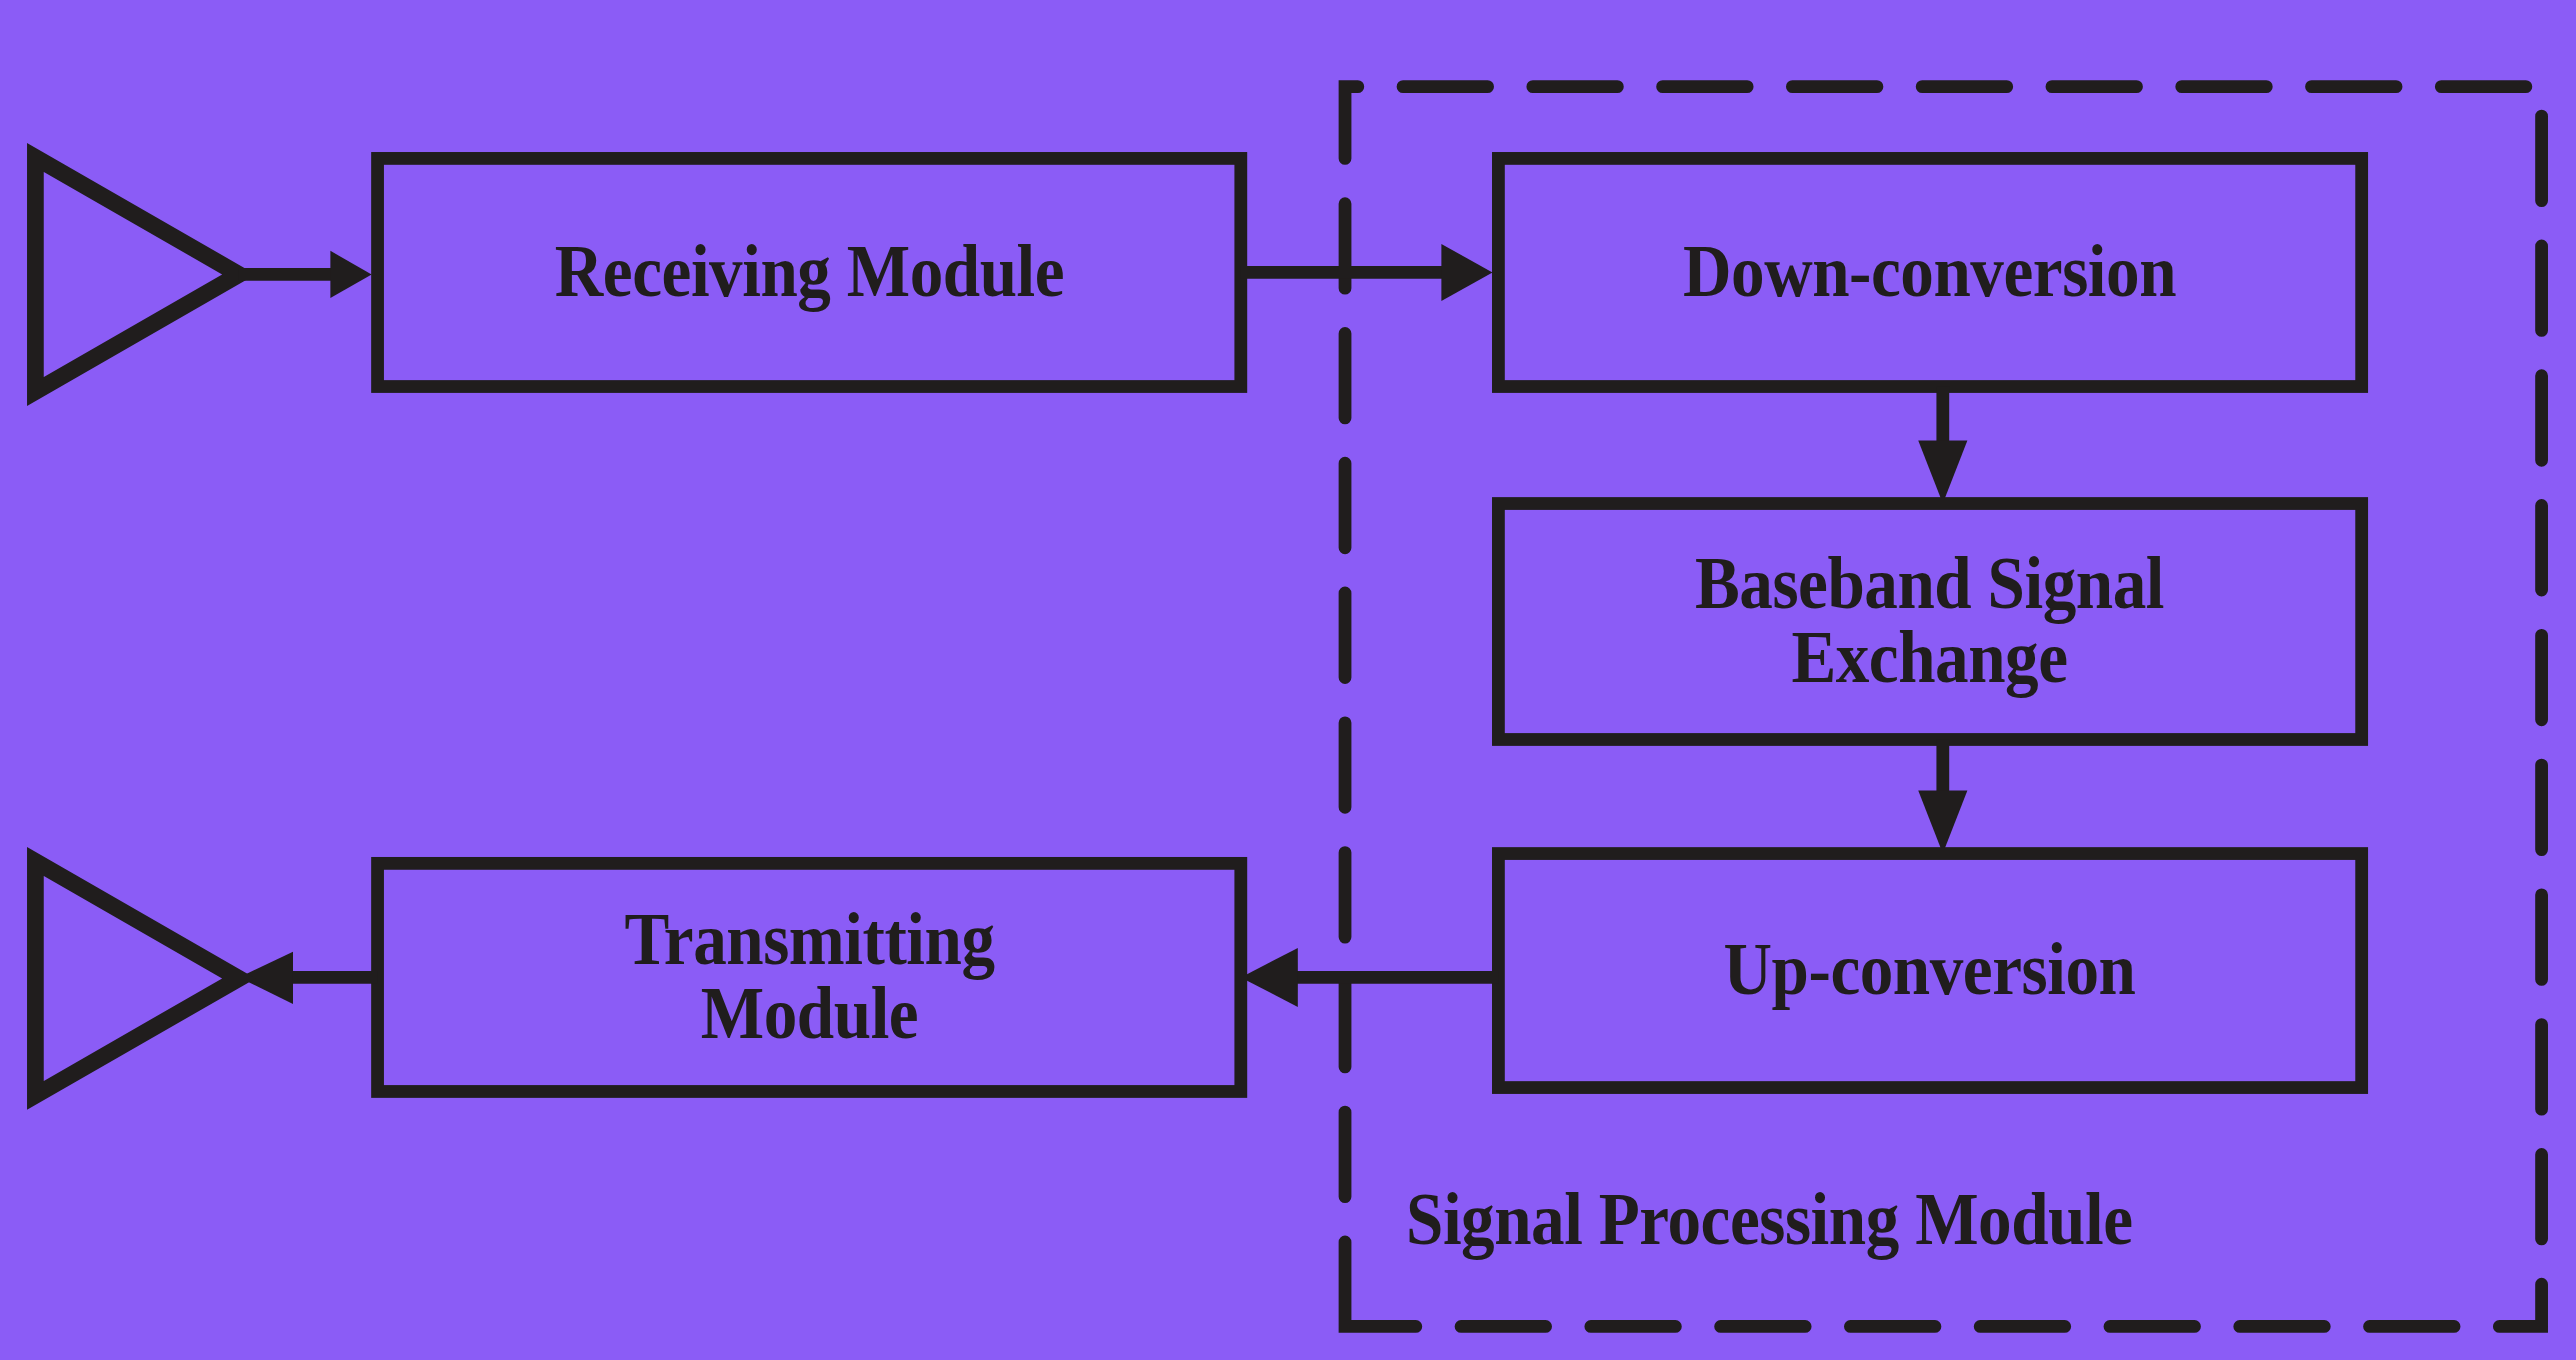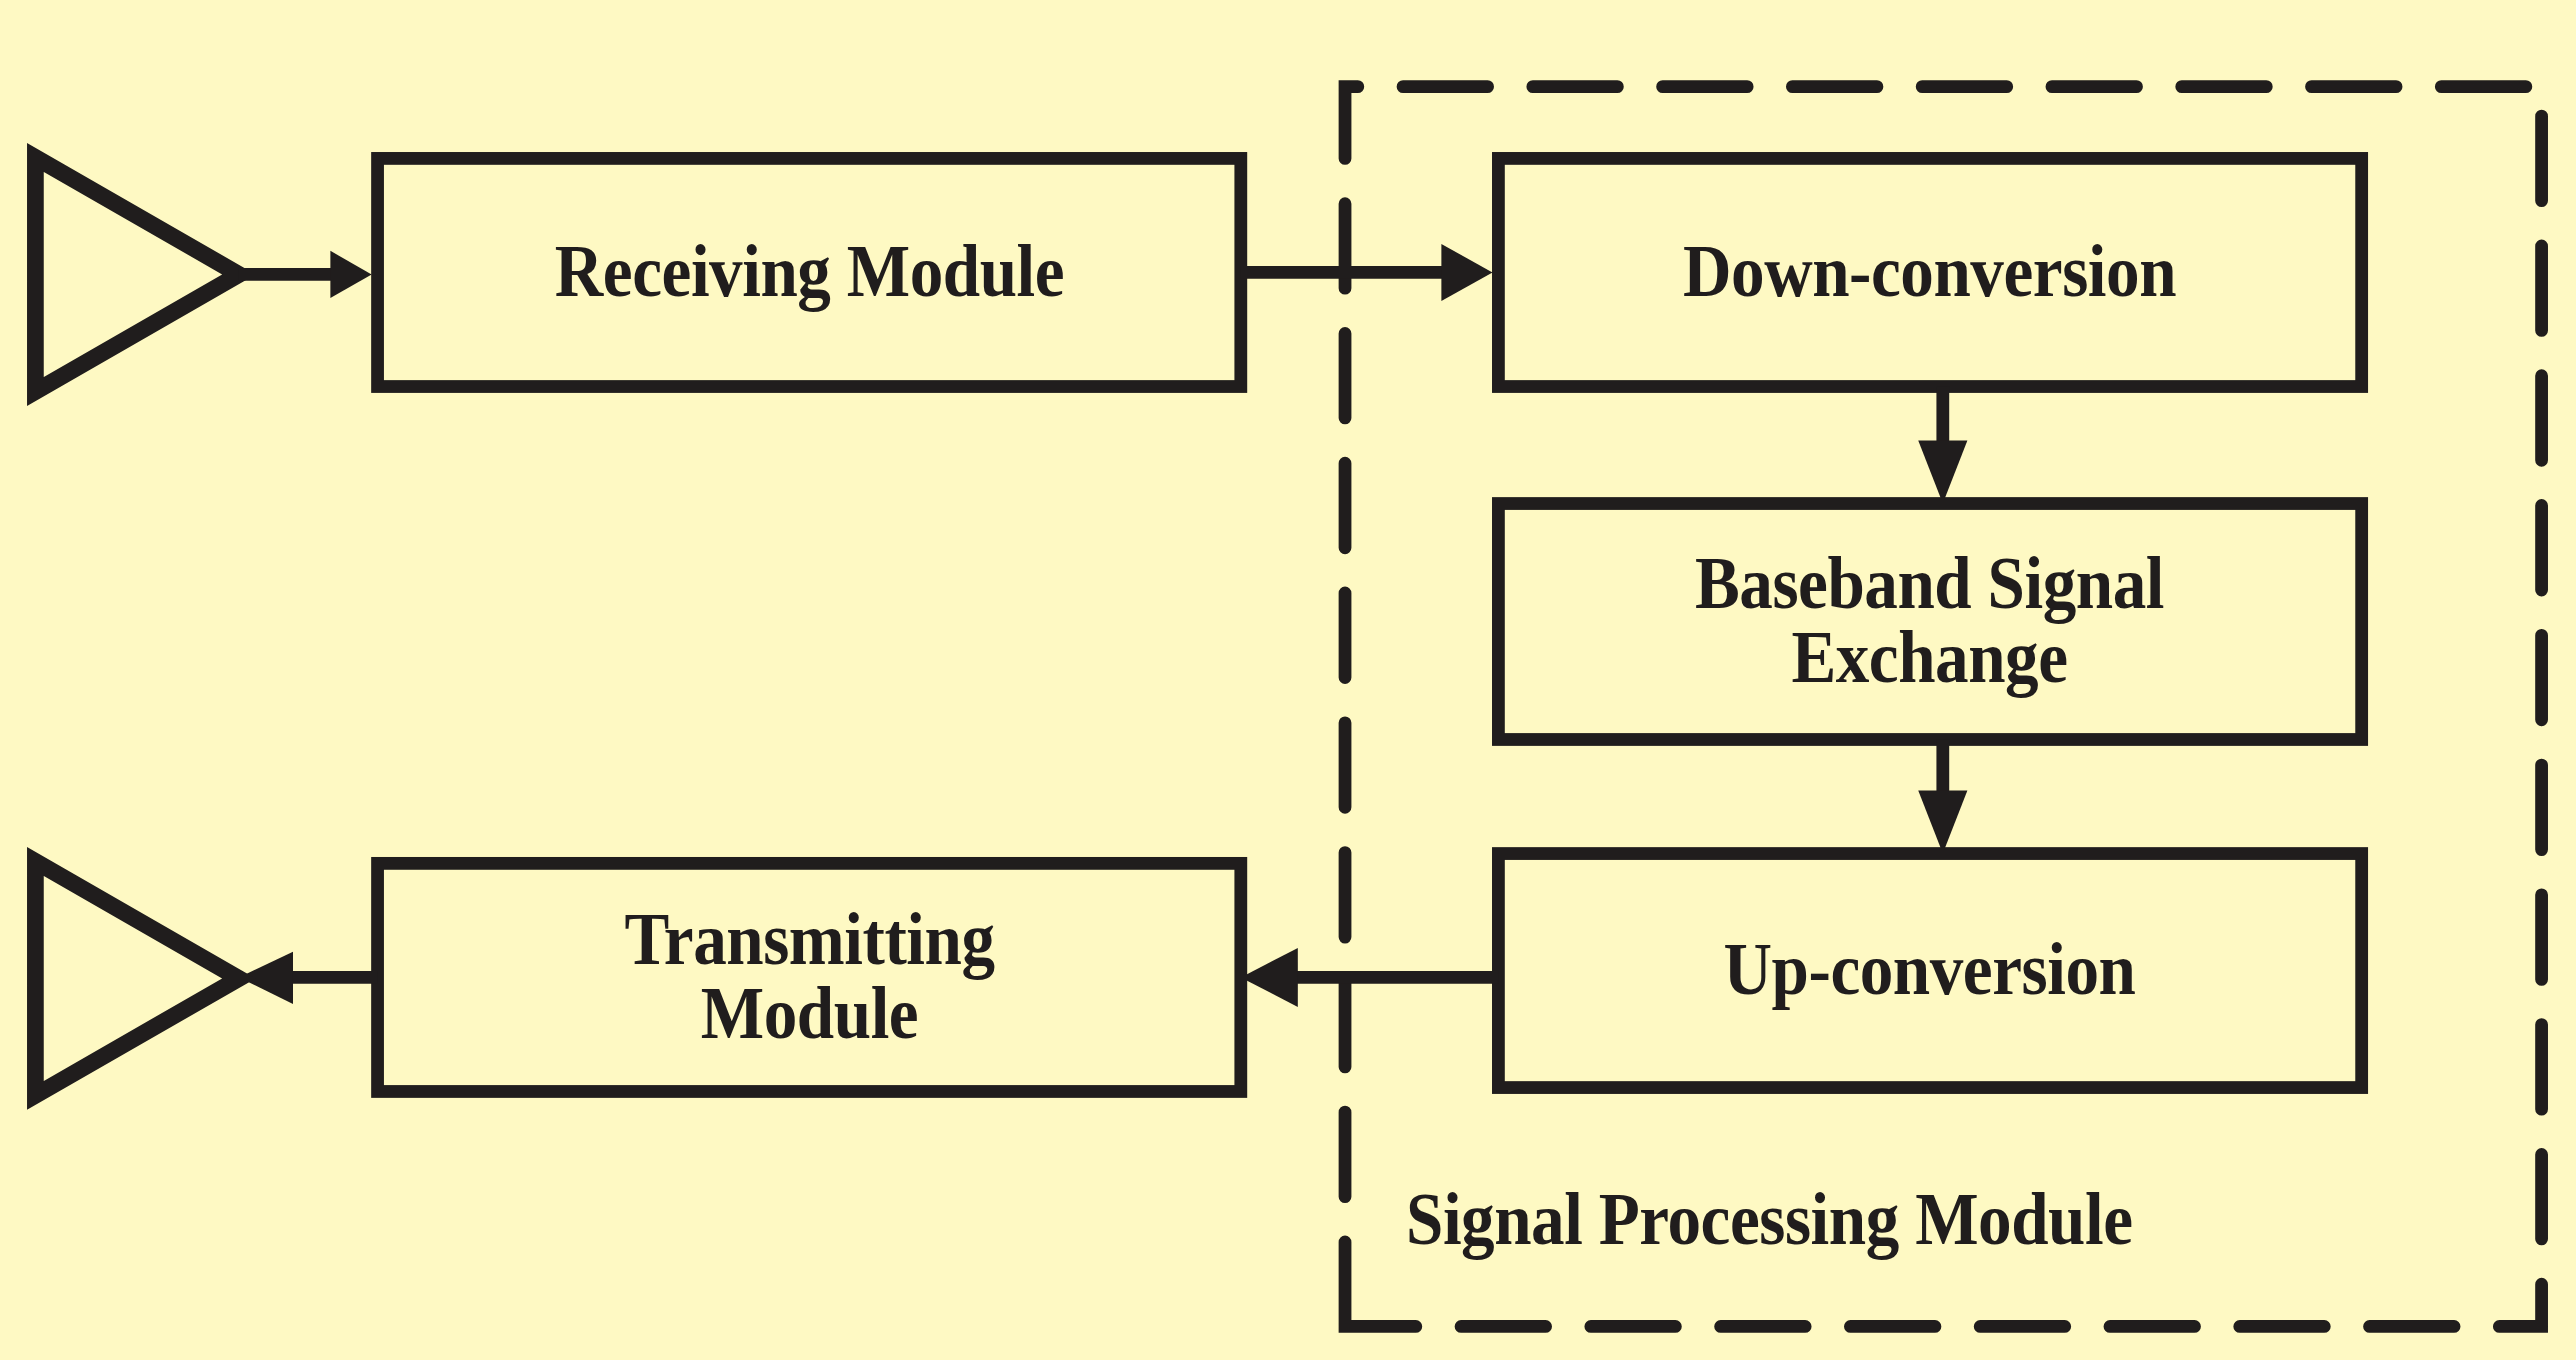--- a/index.html
+++ b/index.html
@@ -4,21 +4,21 @@
 <style>
   html, body {
     margin: 0;
     padding: 0;
     background: #ffffff;
   }
   #stage {
     position: relative;
     width: 2576px;
     height: 1361px;
-    background: #fef9c3;
+    background: #8b5cf6;
     overflow: hidden;
     font-family: "Liberation Serif", "DejaVu Serif", serif;
   }
   #stage svg.layer {
     position: absolute;
     left: 0;
     top: 0;
     width: 2576px;
     height: 1361px;
   }

